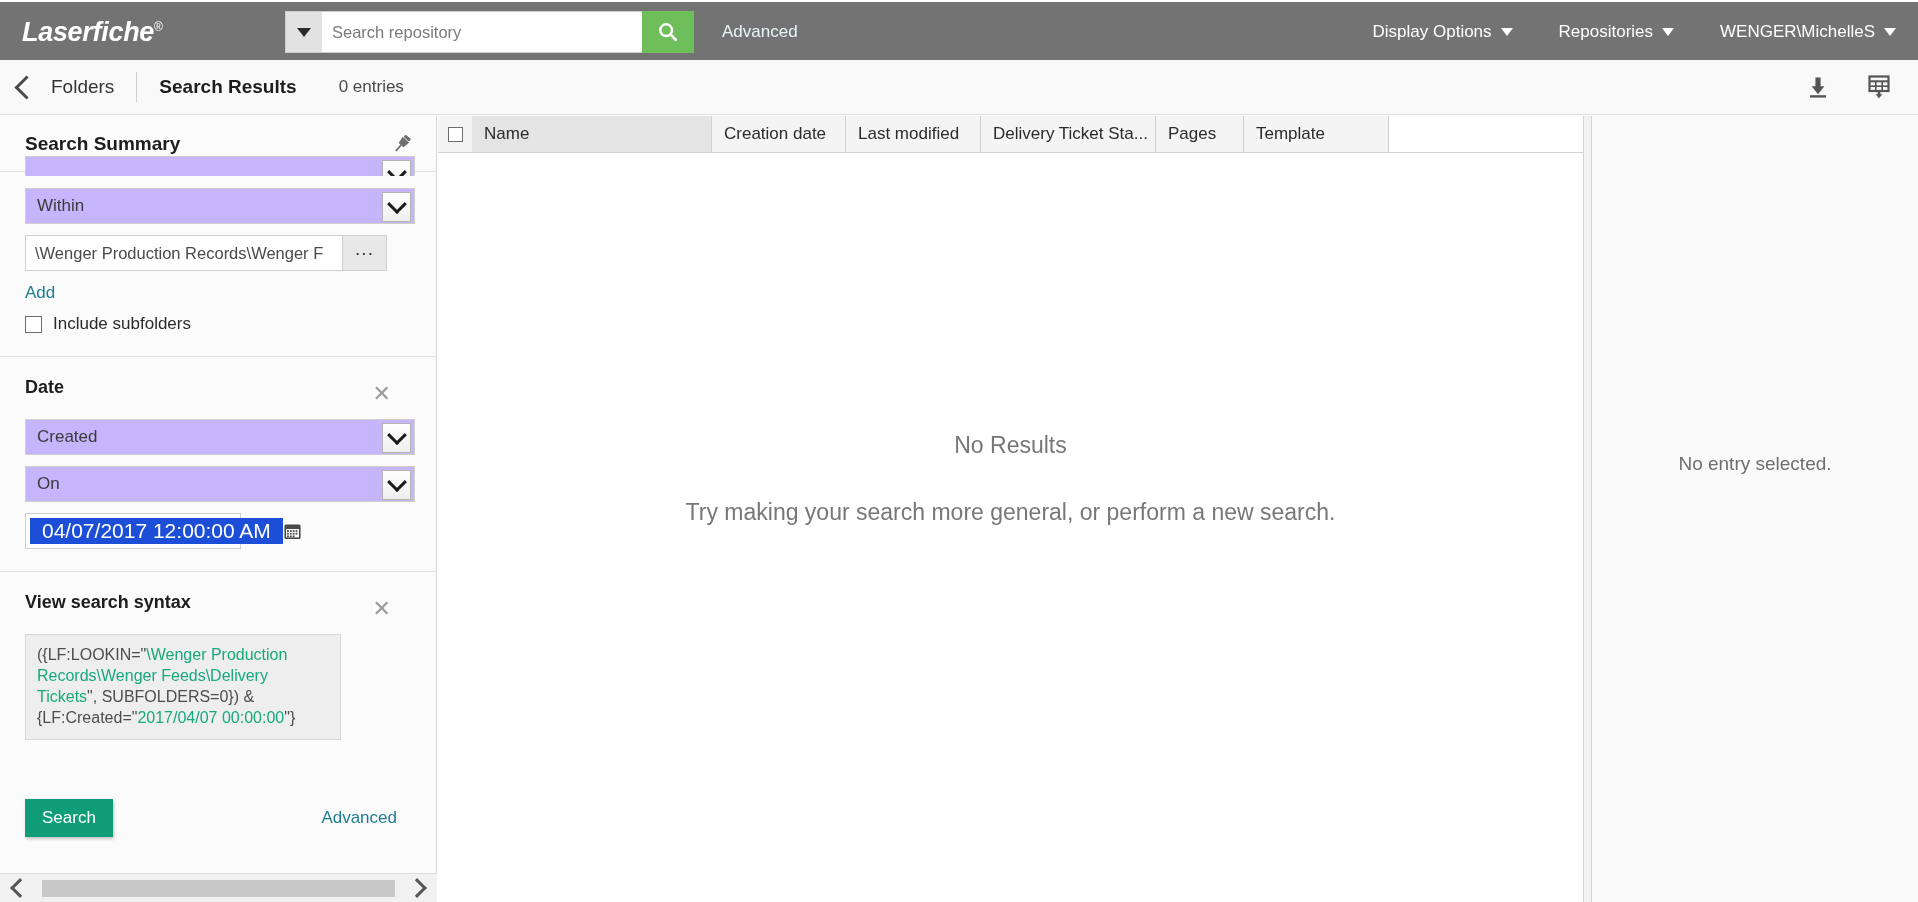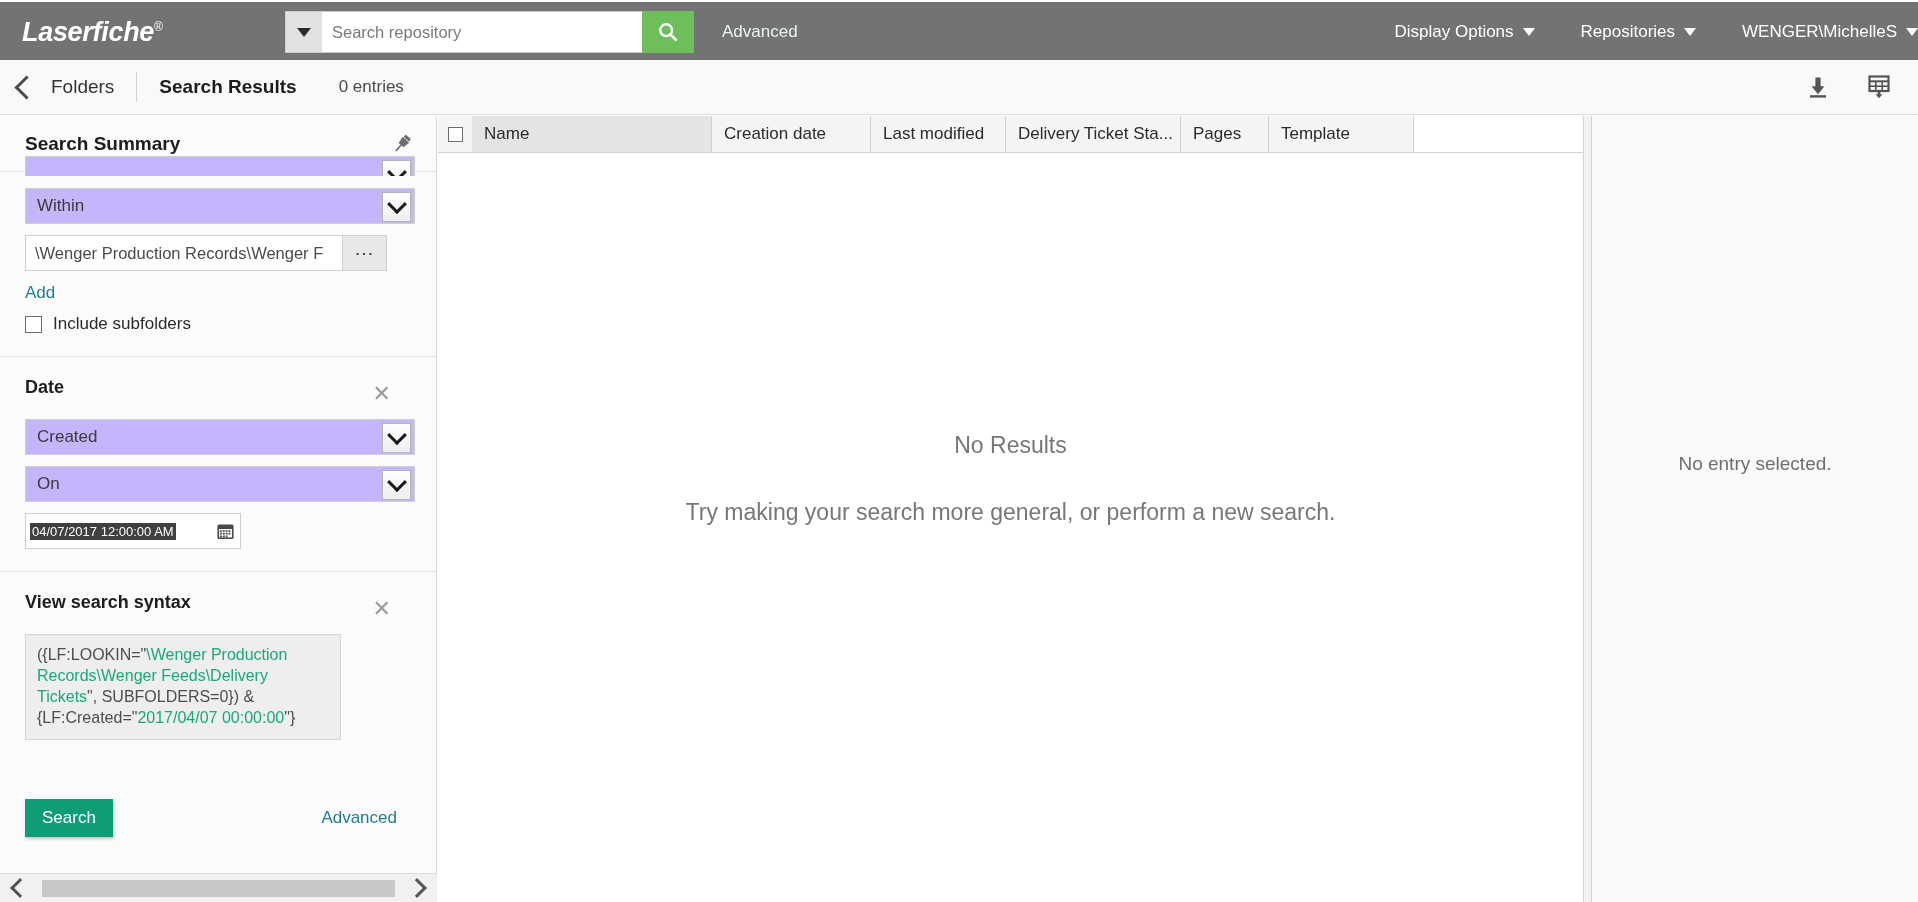--- a/index.html
+++ b/index.html
@@ -89,20 +89,21 @@
   .advanced-top {
     color: #eaf4f6;
     font-size: 17px;
     margin-left: 28px;
     cursor: pointer;
   }
   .topright {
     margin-left: auto;
     display: flex;
     align-items: center;
+    padding-right: 22px;
   }
   .top-menu {
     color: #ffffff;
     font-size: 17px;
     margin-left: 46px;
     display: flex;
     align-items: center;
     cursor: pointer;
     white-space: nowrap;
   }
@@ -324,24 +325,24 @@
     display: flex;
     align-items: center;
     width: 216px;
     height: 36px;
     border: 1px solid #cfcfcf;
     background: #fff;
     box-sizing: border-box;
     padding: 0 5px 0 4px;
   }
   .date-value {
-    background: #404040;
+    background: #1d4ed8;
     color: #ffffff;
-    font-size: 13px;
-    padding: 1px 2px;
+    font-size: 21px;
+    padding: 1px 12px;
     white-space: nowrap;
   }
   .cal-icon {
     margin-left: auto;
     cursor: pointer;
     display: flex;
   }
   .syntax-box {
     width: 316px;
     background: #eeeeee;
@@ -695,21 +696,21 @@
 </div>
 
 <div class="results">
   <div class="table-header">
     <div class="th th-check">
       <span class="cb"></span>
     </div>
     <div class="th th-name">
       <span>Name</span>
     </div>
-    <div class="th" style="width:159px">
+    <div class="th" style="width:134px">
       <span>Creation date</span>
     </div>
     <div class="th" style="width:135px">
       <span>Last modified</span>
     </div>
     <div class="th" style="width:175px">
       <span>Delivery Ticket Sta...</span>
     </div>
     <div class="th" style="width:88px">
       <span>Pages</span>

